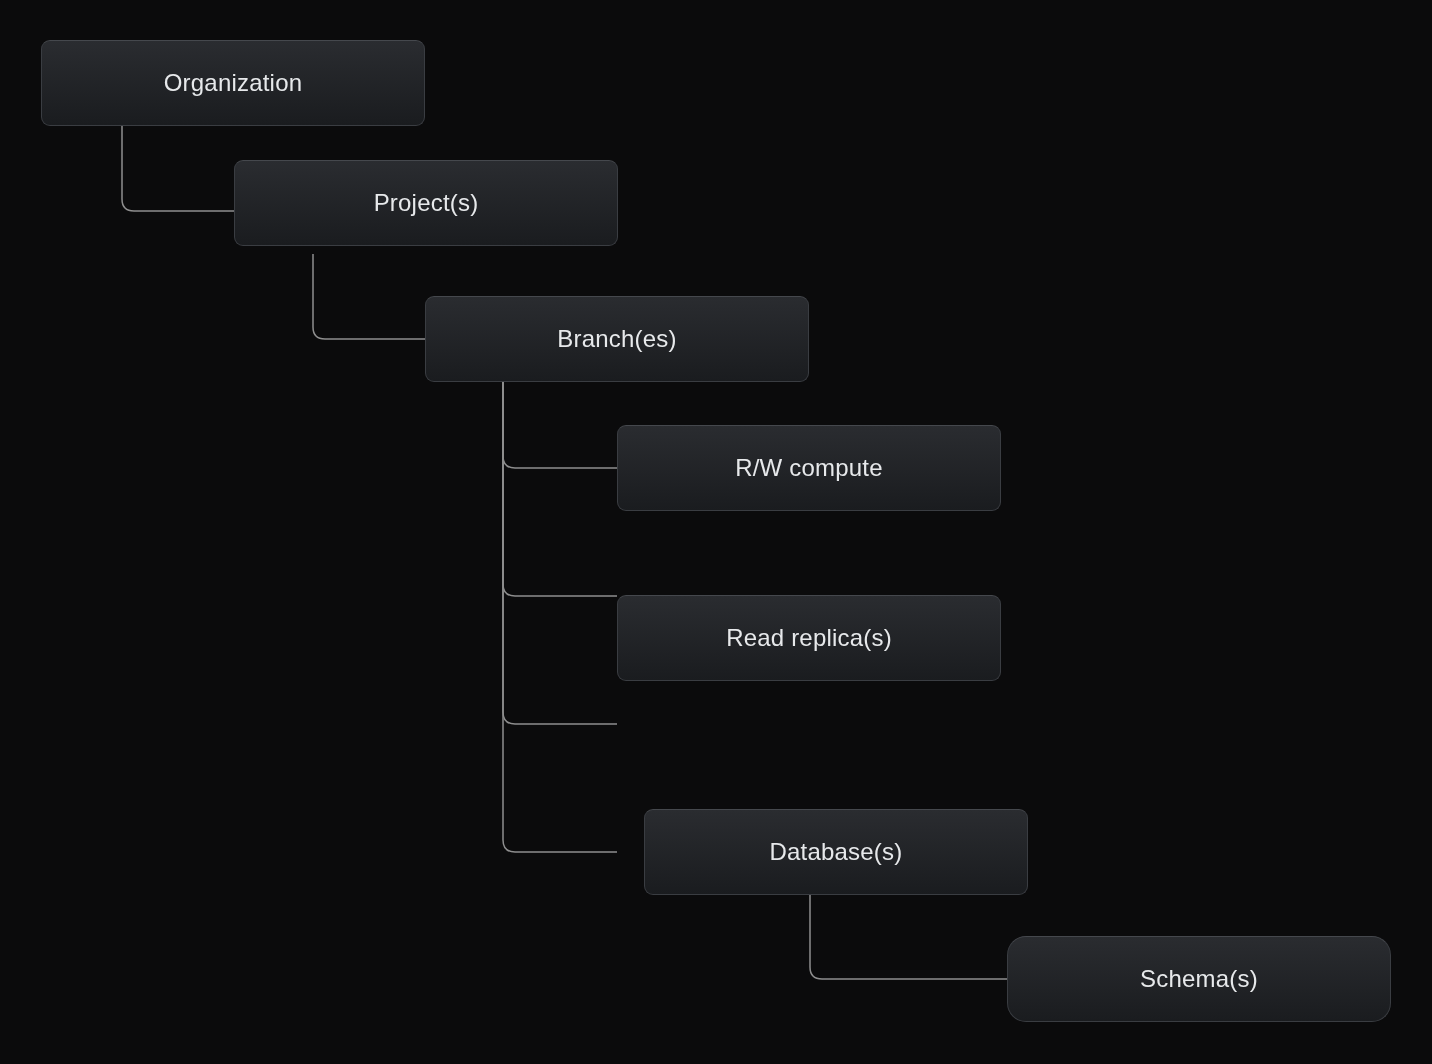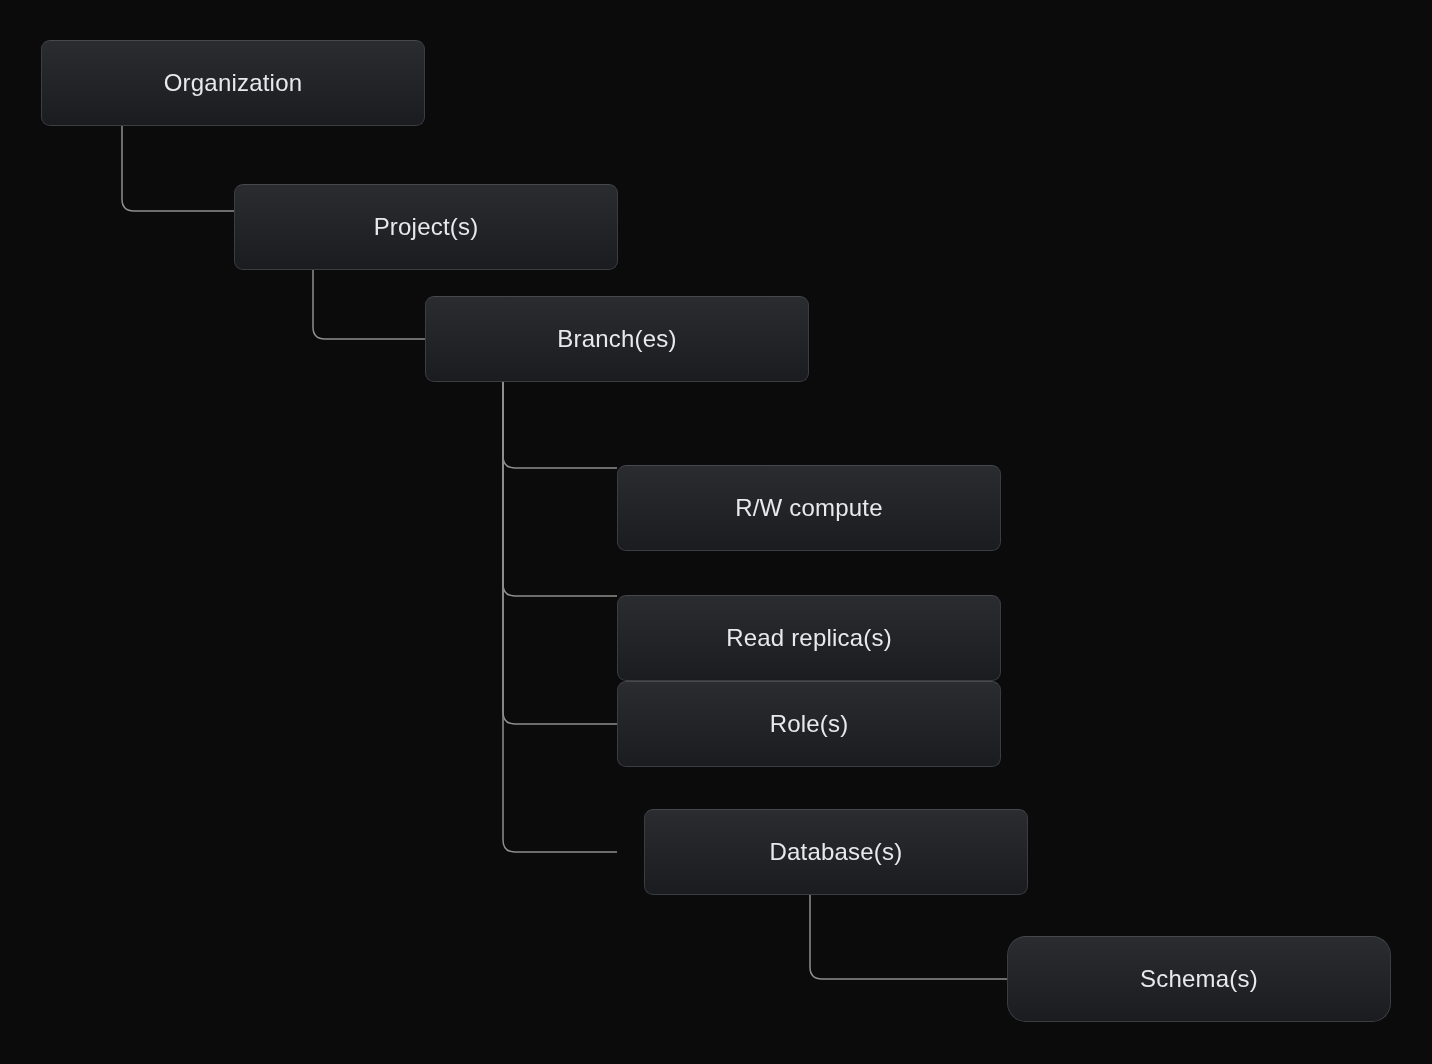--- a/index.html
+++ b/index.html
@@ -34,23 +34,23 @@
     background: linear-gradient(180deg, #2a2c30 0%, #1a1c1f 100%);
     display: flex;
     align-items: center;
     justify-content: center;
     color: #e7e9eb;
     font-size: 24px;
     font-weight: 400;
     letter-spacing: 0.2px;
   }
   .n-organization { left: 41px;   top: 40px;  }
-  .n-projects     { left: 234px;  top: 184px; }
+  .n-projects     { left: 234px;  top: 160px; }
   .n-branches     { left: 425px;  top: 296px; }
-  .n-rw-compute   { left: 617px;  top: 425px; margin-top: 40px; }
+  .n-rw-compute   { left: 617px;  top: 425px; }
   .n-read-replicas{ left: 617px;  top: 553px; margin-top: 42px; }
   .n-roles        { left: 617px;  top: 681px; }
   .n-databases    { left: 644px;  top: 809px; }
   .n-schemas      { left: 1007px; top: 936px; border-radius: 19px; }
 </style>
 </head>
 <body>
 
 <div class="canvas">
 
@@ -79,23 +79,20 @@
   </div>
 
   <div class="node n-rw-compute">
     <span>R/W compute</span>
   </div>
 
   <div class="node n-read-replicas">
     <span>Read replica(s)</span>
   </div>
 
-  <div class="node n-roles">
-    <span>Role(s)</span>
-  </div>
 
   <div class="node n-databases">
     <span>Database(s)</span>
   </div>
 
   <div class="node n-schemas">
     <span>Schema(s)</span>
   </div>
 
 </div>

